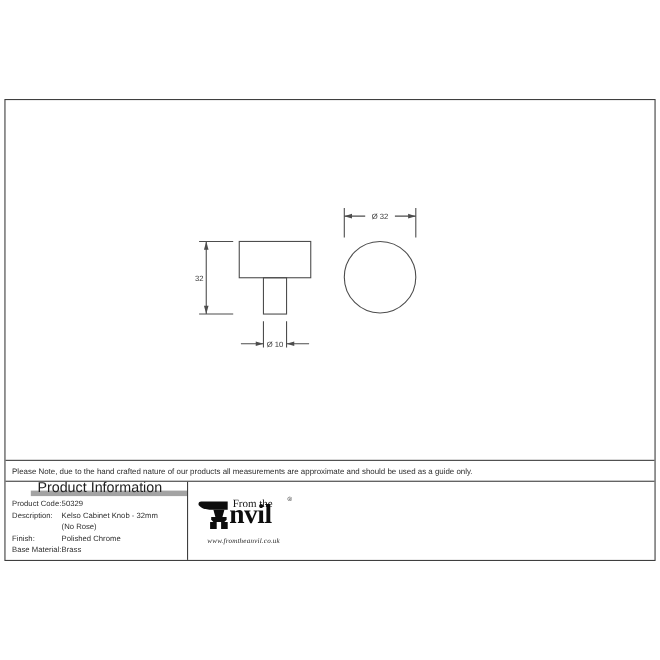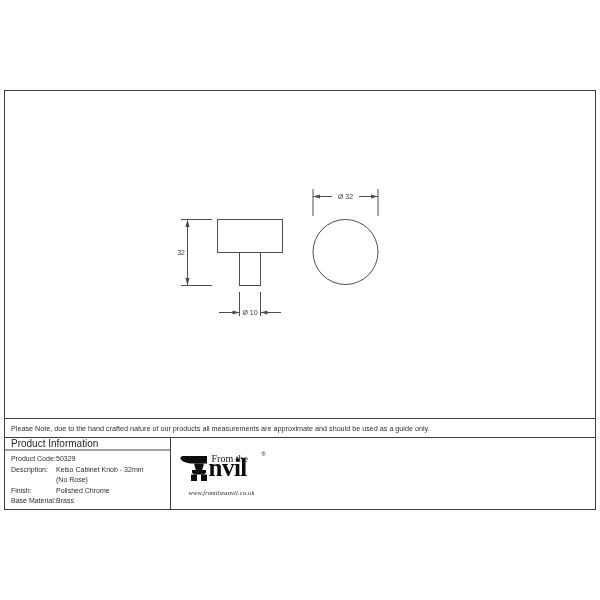--- a/index.html
+++ b/index.html
@@ -22,22 +22,22 @@
   .table-row{
     position:absolute;left:0;top:346px;width:590px;height:72px;
     border-top:1px solid #3f3f3f;display:flex;
   }
   .col{height:100%;}
   .col.c1{width:165px;}
   .col.c2{width:157px;border-left:1px solid #3f3f3f;}
   .col.c3{width:166px;border-left:1px solid #3f3f3f;}
   .col.c4{width:102px;border-left:1px solid #3f3f3f;display:flex;align-items:center;justify-content:center;}
   .col-header{
-    height:13px;border-bottom:2px solid #a3a3a3;display:flex;align-items:center;
-    padding-left:6px;font-size:10px;color:#1f1f1f;white-space:nowrap;
+    height:13px;border-bottom:5px solid #a3a3a3;display:flex;align-items:center;
+    padding-left:6px;font-size:13px;color:#1f1f1f;white-space:nowrap;margin-left:23px;
   }
   .col-body{padding:3px 0 0 6px;font-size:7px;line-height:10.6px;color:#2d2d2d;}
   .kv{display:flex;white-space:nowrap;}
   .kv .k{width:45px;flex:none;}
   .kv .v{flex:none;}
   .c3 .col-body{padding-left:9px;}
   .c3 .kv .k{width:47px;}
   .pc-line{white-space:nowrap;}
   
   .logo-box{position:relative;width:88px;height:50px;}

